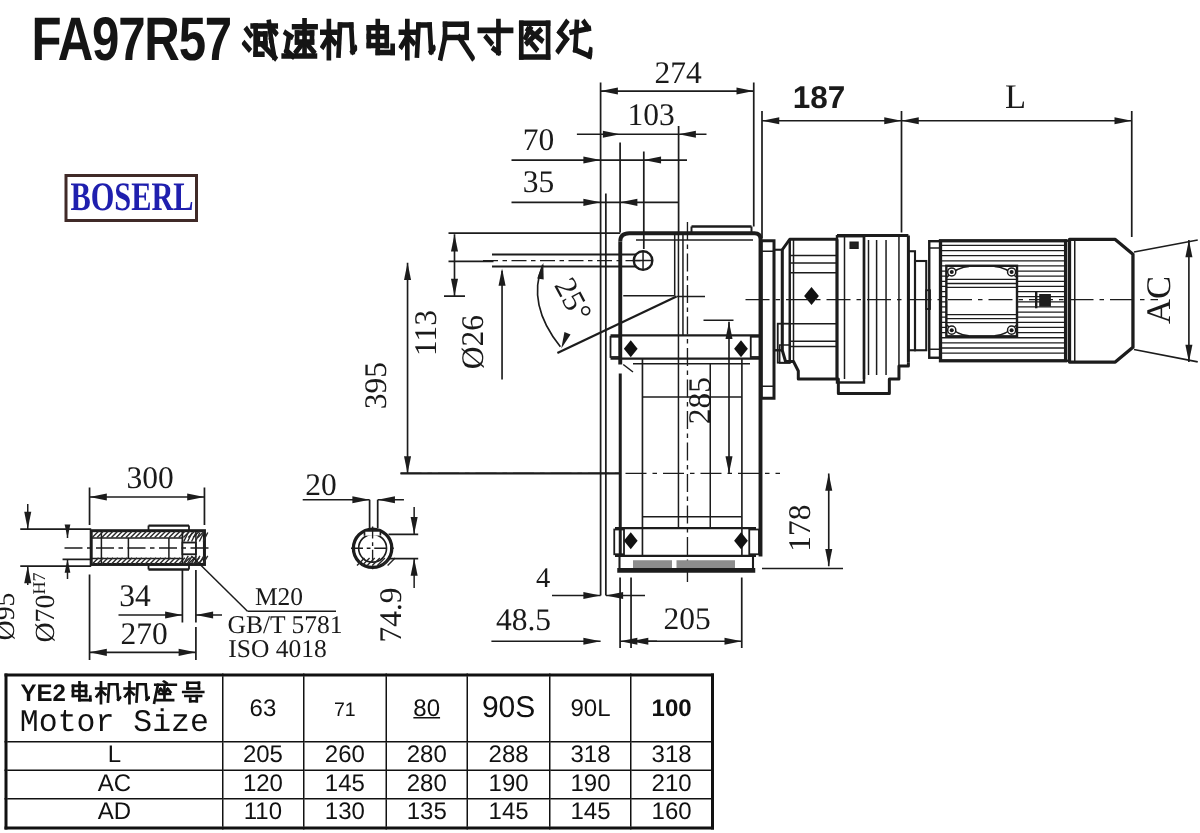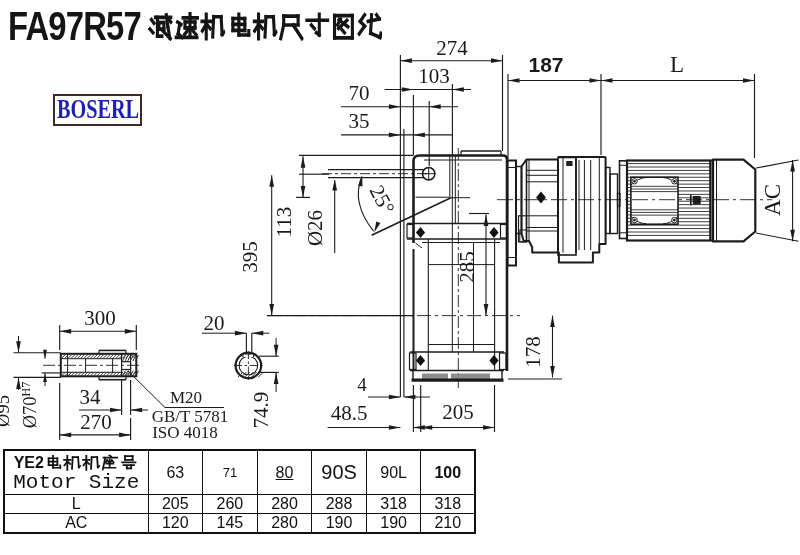--- a/index.html
+++ b/index.html
@@ -1,21 +1,21 @@
 <!DOCTYPE html>
 <html><head><meta charset="utf-8">
 <style>
 html,body{margin:0;padding:0;background:#fff;}
 body{font-family:"Liberation Sans",sans-serif;width:800px;height:555px;position:relative;overflow:hidden;}
 table{border-collapse:collapse;table-layout:fixed;border:2.2px solid #111;padding-left:24px;}
 td{border:1.6px solid #111;text-align:center;padding:0;color:#111;}
 </style></head>
 <body>
 
-<div style="position:absolute;left:8px;top:10px;width:400px;height:34px;">
+<div style="position:absolute;left:21px;top:10px;width:400px;height:34px;">
 <span style="position:absolute;left:0;top:-4px;font-family:'Liberation Sans',sans-serif;font-weight:bold;font-size:41px;line-height:41px;transform:scaleX(0.80);transform-origin:0 50%;letter-spacing:-1px;color:#151515;">FA97R57</span>
 <span style="position:absolute;left:140px;top:1px;"><svg width="236" height="32" viewBox="0 0 236 32">
         <svg x="0.0" y="1" width="24.8" height="29.5" viewBox="0 0 100 100" preserveAspectRatio="none">
           <g stroke="#151515" stroke-width="12.5" stroke-linecap="square">
             <line x1="14" y1="26" x2="24" y2="38"></line>
             <line x1="8" y1="58" x2="20" y2="70"></line>
             <line x1="30" y1="18" x2="92" y2="18"></line>
             <line x1="38" y1="18" x2="38" y2="82"></line>
             <line x1="38" y1="82" x2="56" y2="82"></line>
             <line x1="44" y1="36" x2="64" y2="36"></line>
@@ -118,21 +118,21 @@
             <line x1="44" y1="32" x2="90" y2="24"></line>
             <line x1="58" y1="10" x2="54" y2="72"></line>
             <line x1="54" y1="72" x2="92" y2="86"></line>
             <line x1="92" y1="86" x2="96" y2="72"></line>
             <line x1="78" y1="10" x2="88" y2="22"></line>
           </g>
         </svg>
       </svg></span>
 </div>
 
-<div style="position:absolute;left:43px;top:94px;width:89px;height:32px;border:2.6px solid #402a28;box-sizing:border-box;margin-left:10px;">
+<div style="position:absolute;left:43px;top:116px;width:89px;height:32px;border:2.6px solid #402a28;box-sizing:border-box;">
 <span style="position:absolute;left:50%;top:50%;font-family:'Liberation Serif',serif;font-weight:bold;font-size:27px;line-height:27px;color:#1f1fae;transform:translate(-50%,-52%) scaleX(0.75);white-space:nowrap;">BOSERL</span>
 </div>
 
 <svg width="800" height="555" viewBox="0 0 800 555" style="position:absolute;left:0;top:0;filter:blur(0.25px);">
 
 <line x1="400.4" y1="60.7" x2="502.5" y2="60.7" stroke="#1c1c1c" stroke-width="1.1" stroke-linecap="butt"></line>
 <path d="M400.4,60.7 L411.9,58.35 L411.9,63.050000000000004 Z" fill="#1c1c1c"></path>
 <path d="M502.5,60.7 L491.0,58.35 L491.0,63.050000000000004 Z" fill="#1c1c1c"></path>
 <text x="452" y="55" font-family="Liberation Serif, serif" font-size="21" font-weight="normal" fill="#1a1a1a" text-anchor="middle">274</text>
 <line x1="400.4" y1="55" x2="400.4" y2="397" stroke="#1c1c1c" stroke-width="1.15" stroke-linecap="butt"></line>
@@ -582,13 +582,22 @@
 <tr style="height:19px;font-size:16px;">
         <td>AC</td>
         <td>120</td>
         <td>145</td>
         <td>280</td>
         <td>190</td>
         <td>190</td>
         <td>210</td>
       </tr>
 
+<tr style="height:19.3px;font-size:16px;">
+        <td>AD</td>
+        <td>110</td>
+        <td>130</td>
+        <td>135</td>
+        <td>145</td>
+        <td>145</td>
+        <td>160</td>
+      </tr>
 </tbody>
   </table>
 </body></html>

